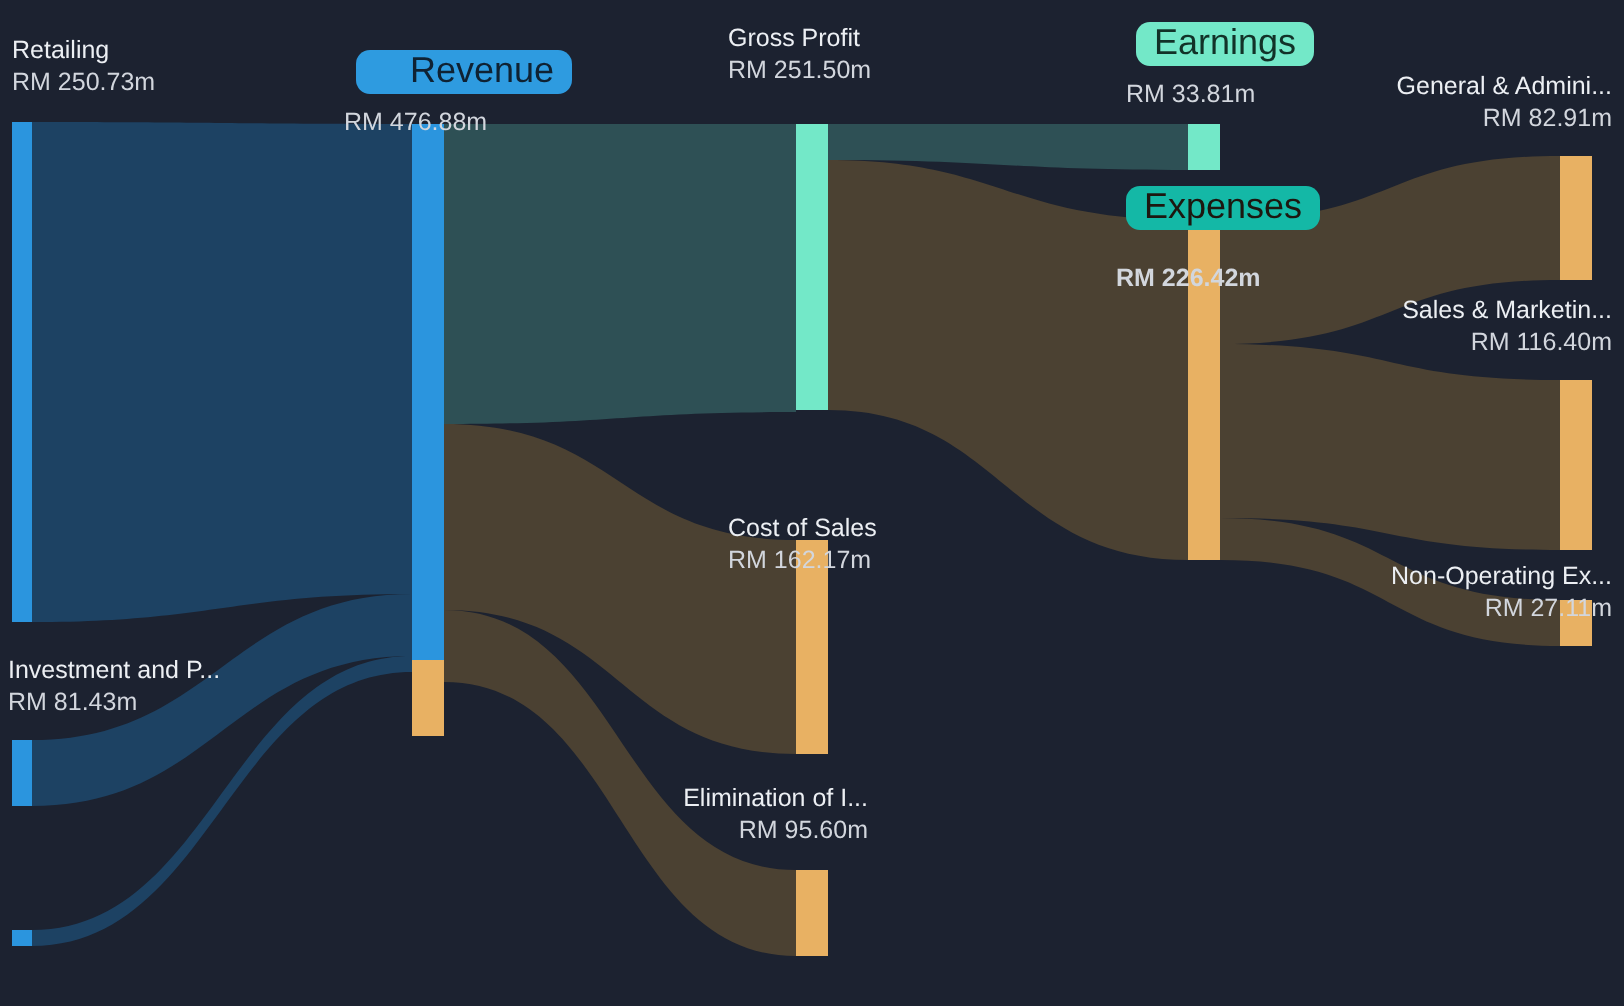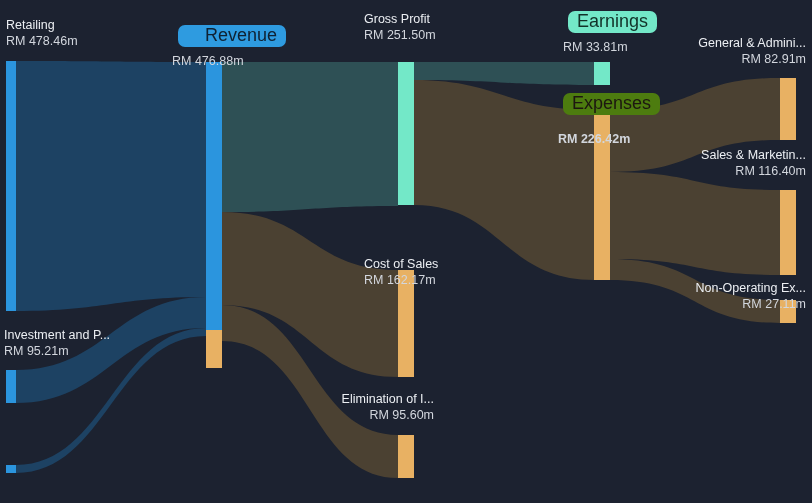--- a/index.html
+++ b/index.html
@@ -27,21 +27,21 @@
     position:absolute;
     border-radius:7px;
     padding:3px 9px 4px 9px;
     font-size:18px;
     line-height:15px;
     color:#14202c;
     white-space:nowrap;
   }
   .pill.revenue{background:#2e9be0;color:#0f2233;}
   .pill.earnings{background:#73e8c8;color:#123228;}
-  .pill.expenses{background:#4d7c0f;color:#1d1710;}
+  .pill.expenses{background:#14b8a6;color:#1d1710;}
   .pill-val{
     position:absolute;
     color:#d2d6dd;
     font-size:12.5px;
     line-height:15px;
     white-space:nowrap;
   }
 </style>
 </head>
 <body>
@@ -91,26 +91,26 @@
       <rect x="594" y="110" width="16" height="170" fill="#e8b163"></rect>
 
       <rect x="780" y="78" width="16" height="62" fill="#e8b163"></rect>
       <rect x="780" y="190" width="16" height="85" fill="#e8b163"></rect>
       <rect x="780" y="300" width="16" height="23" fill="#e8b163"></rect>
     </g>
   </svg>
 
   <div class="node-label" style="left:6px;top:18px;">
     <span class="lab-name">Retailing</span>
-    <span class="lab-val">RM 478.46m</span>
+    <span class="lab-val">RM 250.73m</span>
   </div>
 
   <div class="node-label" style="left:4px;top:328px;">
     <span class="lab-name">Investment and P...</span>
-    <span class="lab-val">RM 95.21m</span>
+    <span class="lab-val">RM 81.43m</span>
   </div>
 
 
   <div class="pill revenue" style="left:178px;top:25px;padding-left:27px;">Revenue</div>
   <div class="pill-val" style="left:172px;top:54px;">RM 476.88m</div>
 
   <div class="node-label" style="left:364px;top:12px;">
     <span class="lab-name">Gross Profit</span>
     <span class="lab-val">RM 251.50m</span>
   </div>

